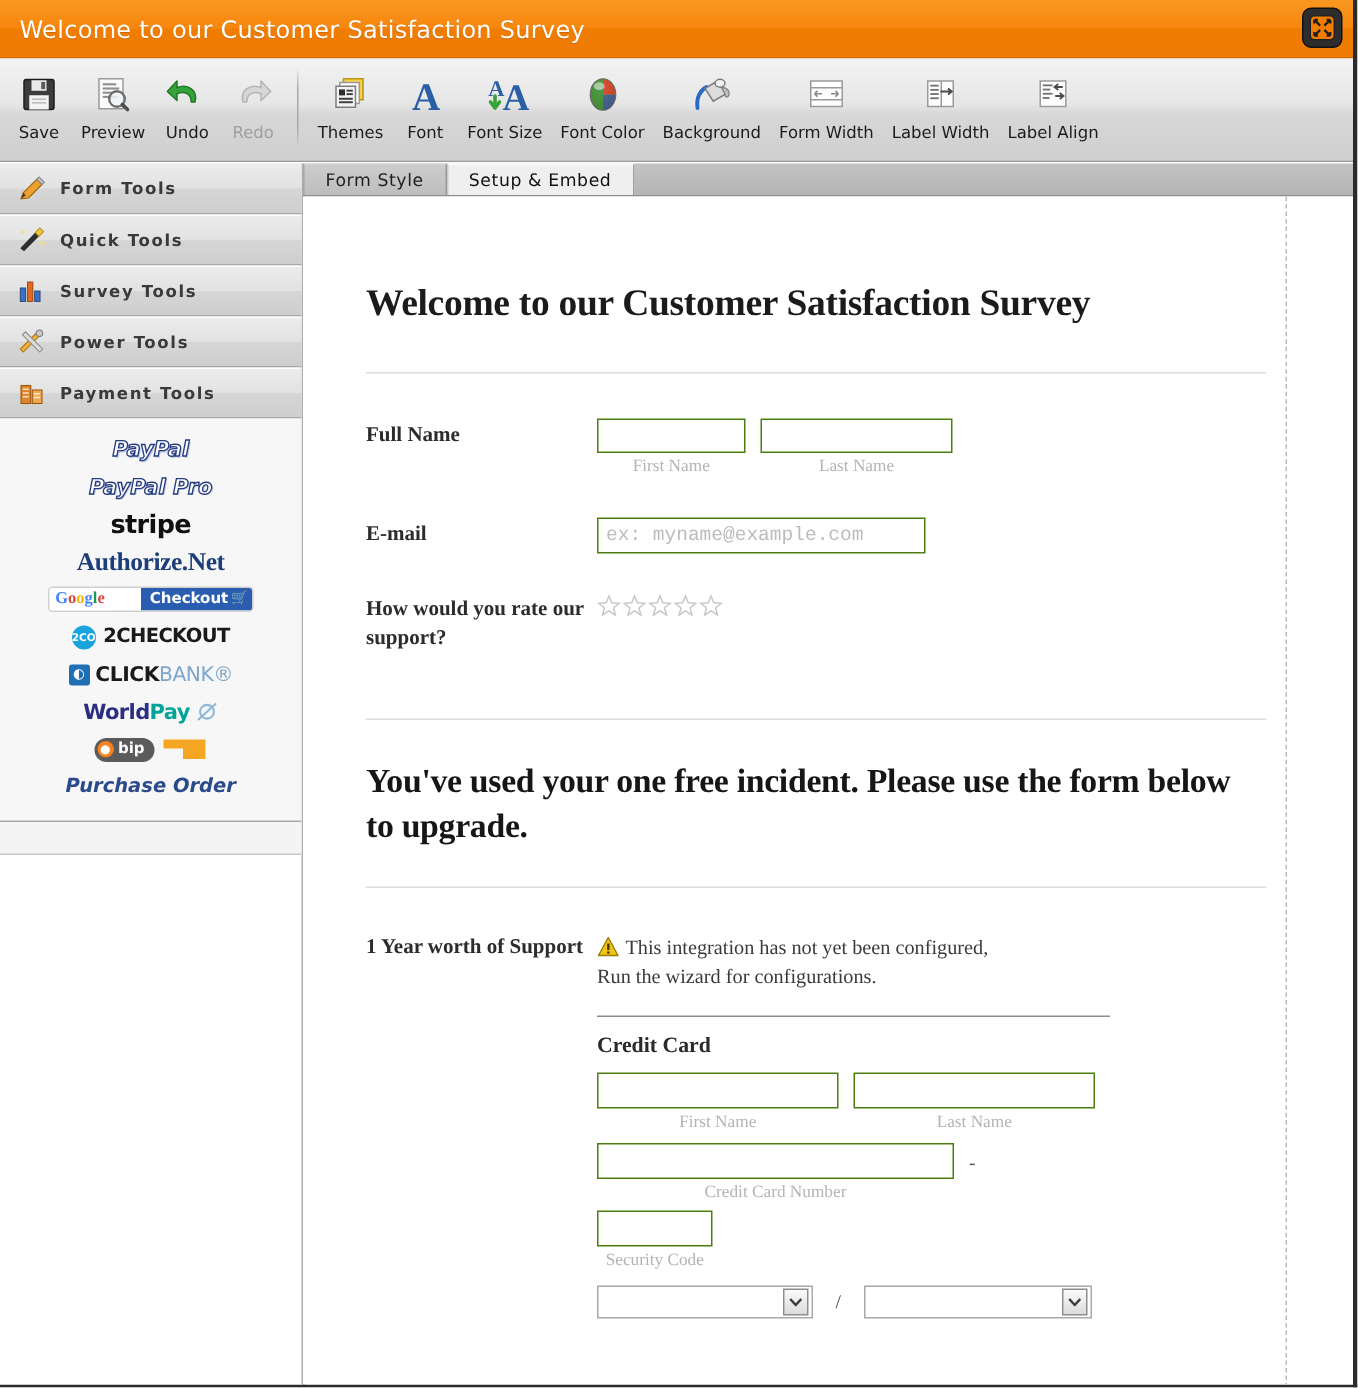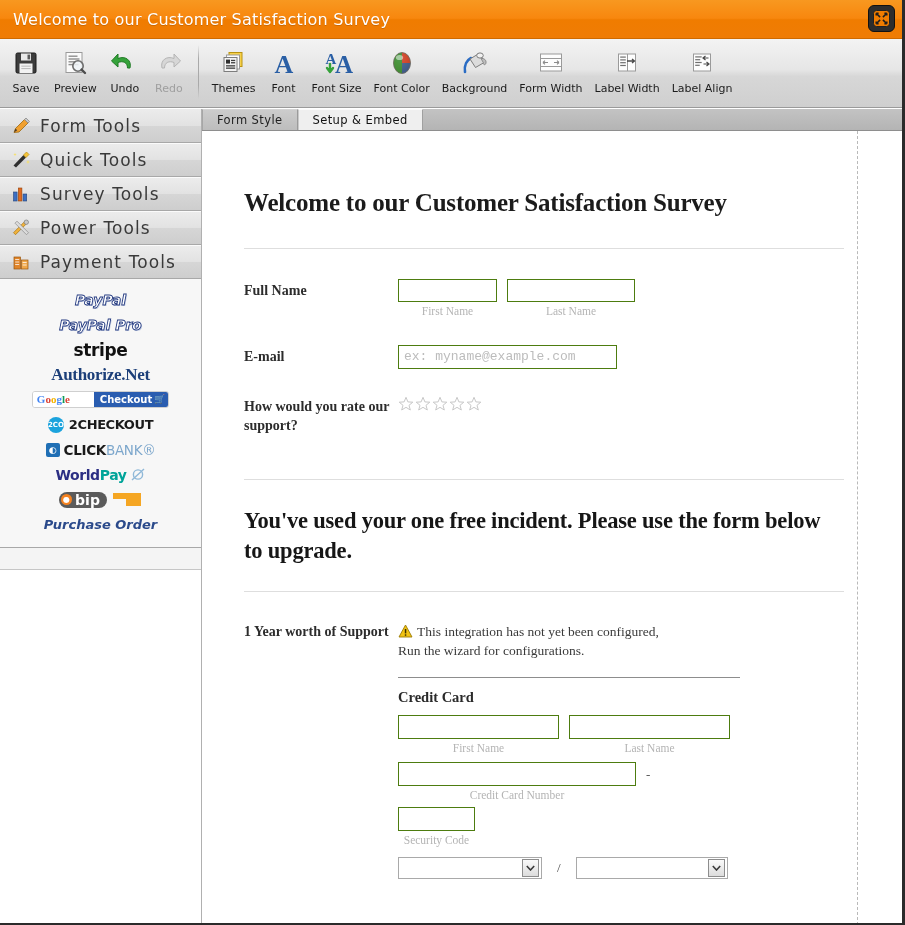--- a/index.html
+++ b/index.html
@@ -90,21 +90,21 @@
     background: linear-gradient(to bottom, #ececec 0%, #e2e2e2 50%, #d6d6d6 51%, #cecece 100%);
     border-bottom: 1px solid #a8a8a8;
     border-top: 1px solid #fbfbfb;
     display: flex; align-items: center;
     padding-left: 11px;
     cursor: pointer;
   }
   .side-sec:first-child { border-top: none; }
   .side-ico { width: 20px; height: 18px; margin-right: 9px; flex: 0 0 auto; }
   .side-label {
-    font-size: 17px; font-weight: normal;
+    font-size: 11px; font-weight: bold;
     letter-spacing: 1.1px;
     color: #3a3a3a;
     font-family: "DejaVu Sans", sans-serif;
   }
   .pay-panel {
     background: #f7f7f7;
     border-bottom: 1px solid #a8a8a8;
     padding: 8px 0 10px 0;
     display: flex; flex-direction: column; align-items: center; justify-content: center;
   }
@@ -174,21 +174,21 @@
   .lg-bip { display: flex; align-items: center; gap: 5px; }
   .lg-bip .pill {
     display: flex; align-items: center; background: #5b5b5b; color: #fff;
     border-radius: 9px; padding: 1px 7px 1px 2px; height: 16px;
   }
   .lg-bip .pill .o {
     width: 11px; height: 11px; border-radius: 50%; background: #f5821f;
     color: #fff; font-size: 8px; line-height: 11px; text-align: center; margin-right: 3px;
     font-family: "DejaVu Sans", sans-serif;
   }
-  .lg-bip .pill .t { font-family: "DejaVu Sans", sans-serif; font-weight: bold; font-size: 14px; }
+  .lg-bip .pill .t { font-family: "DejaVu Sans", sans-serif; font-weight: bold; font-size: 10px; }
   .lg-po {
     font-family: "DejaVu Sans", sans-serif; font-style: italic; font-weight: bold;
     font-size: 13px; color: #2b4a8b;
   }
 
   
   .tabstrip {
     position: absolute; left: 202px; top: 109px;
     width: 703px; height: 22px;
     background: linear-gradient(to bottom, #c3c3c3 0%, #b4b4b4 100%);

